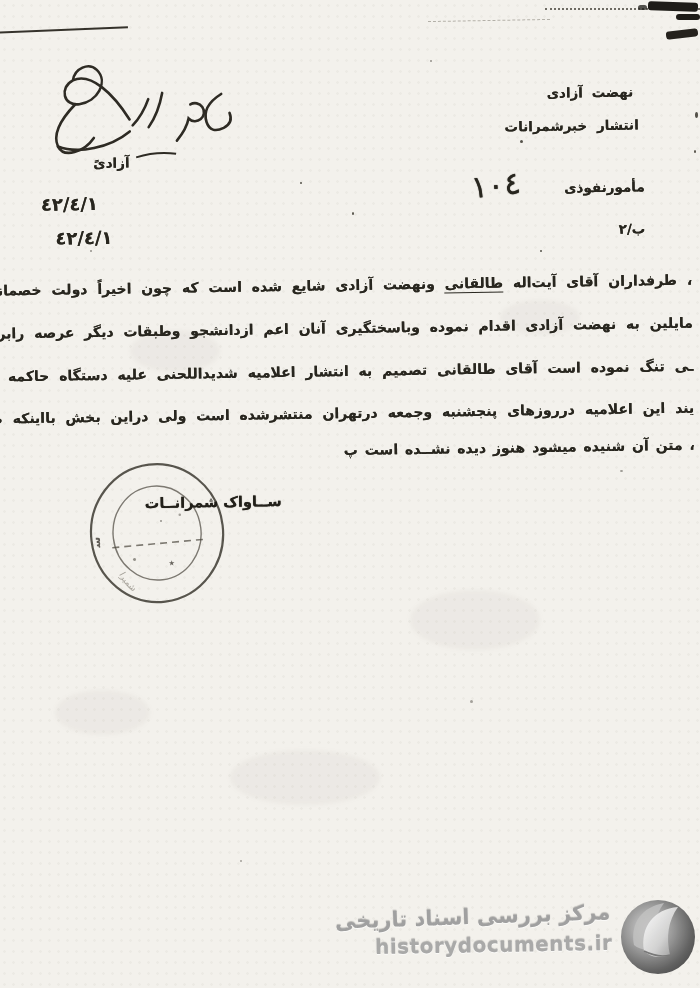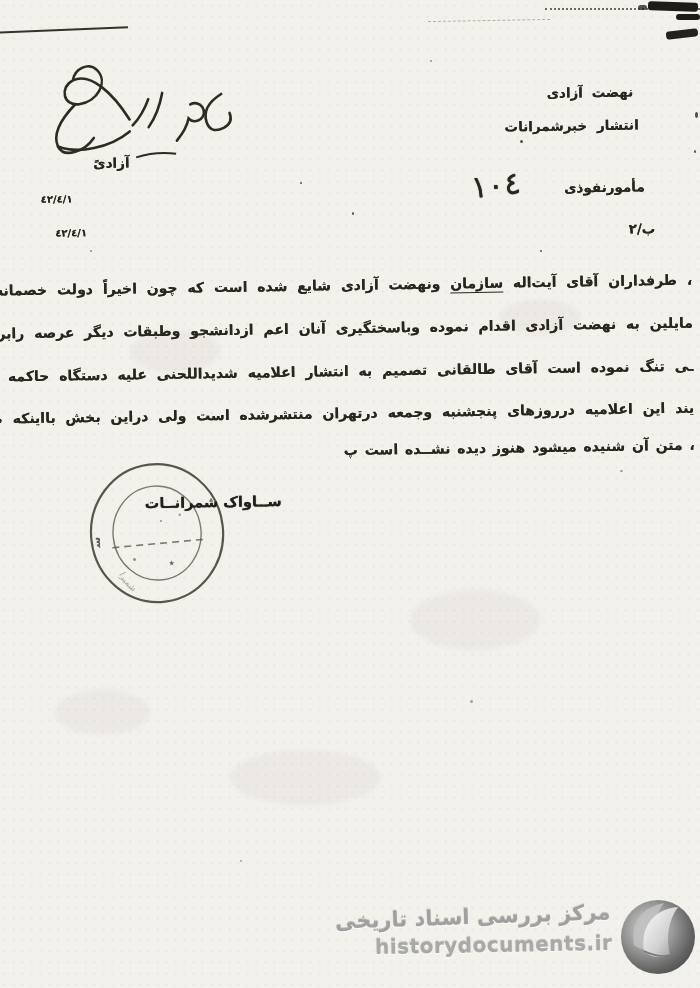--- a/index.html
+++ b/index.html
@@ -18,21 +18,21 @@
   .speck{position:absolute;background:#55524a;border-radius:50%;}
   .tilt{position:absolute;inset:0;transform:rotate(-0.9deg);transform-origin:350px 400px;}
   .typed{
     position:absolute;direction:rtl;color:#28261f;font-weight:700;
     text-shadow:0 0 .6px rgba(45,42,32,.85);white-space:nowrap;
   }
   .doc-line{font-size:14px;right:6px;word-spacing:5px;letter-spacing:.2px;}
   .doc-line .u{border-bottom:1.5px solid #2a2821;padding-bottom:1px;}
   .doc-line[data-line="4"]{word-spacing:2px;}
   .hdr{font-size:13.5px;}
-  .date{font-size:10px;letter-spacing:2px;text-align:right;}
+  .date{font-size:18px;letter-spacing:2px;text-align:right;}
   .bignum{font-size:31px;font-weight:400;transform:rotate(-5deg);text-shadow:0 0 1px #2b2921;}
   
   .tl-line{position:absolute;left:-6px;top:29px;width:134px;border-top:2.5px solid #35322b;transform:rotate(-2.4deg);}
   .tr-dots1{position:absolute;left:545px;top:8px;width:155px;border-top:2px dotted #4d4a42;opacity:.8;}
   .tr-dots2{position:absolute;left:428px;top:20px;width:122px;border-top:1px dashed #8a867c;opacity:.6;transform:rotate(-1deg);}
   .blob{position:absolute;background:#1e1c18;border-radius:3px;}
   
   .stamp-wrap{position:absolute;left:80px;top:452px;width:150px;height:150px;}
   .stamp-overlay{
     position:absolute;left:110px;top:492px;width:170px;direction:rtl;
@@ -107,23 +107,23 @@
 
     <div class="typed hdr" style="right:62px;top:88px;word-spacing:4px;">نهضت آزادی</div>
     <div class="typed hdr" style="right:57px;top:121px;word-spacing:5px;letter-spacing:.8px;">انتشار خبرشمرانات</div>
 
     <div class="typed hdr" style="left:97px;top:151px;">آزادیً</div>
     <div class="typed date" style="left:44px;top:189px;">٤٢/٤/١</div>
     <div class="typed date" style="left:58px;top:223px;">٤٢/٤/١</div>
 
     <div class="typed hdr" style="right:52px;top:183px;letter-spacing:.5px;">مأمورنفوذی</div>
     <div class="typed bignum" style="right:176px;top:169px;">١٠٤</div>
-    <div class="typed hdr" style="right:42px;top:225px;text-align:center;">ب/٢</div>
+    <div class="typed hdr" style="right:52px;top:225px;text-align:center;">ب/٢</div>
 
-    <div class="typed doc-line" data-line="0" style="top:277px;"><span>، طرفداران آقای آیت‌اله </span><span class="u">سازمان</span><span> ونهضت آزادی شایع شده است که چون اخیراً دولت خصمانه بکوبیدن اعضاء</span></div>
+    <div class="typed doc-line" data-line="0" style="top:277px;"><span>، طرفداران آقای آیت‌اله </span><span class="u">طالقانی</span><span> ونهضت آزادی شایع شده است که چون اخیراً دولت خصمانه بکوبیدن اعضاء</span></div>
     <div class="typed doc-line" data-line="1" style="top:320px;"><span>مایلین به نهضت آزادی اقدام نموده وباسختگیری آنان اعم ازدانشجو وطبقات دیگر عرصه رابرای فعالیت نهضت ـ</span></div>
     <div class="typed doc-line" data-line="2" style="top:363px;"><span>ـی تنگ نموده است آقای طالقانی تصمیم به انتشار اعلامیه شدیداللحنی علیه دستگاه حاکمه گرفته وبطوریکــه</span></div>
     <div class="typed doc-line" data-line="3" style="top:405px;"><span>یند این اعلامیه درروزهای پنجشنبه وجمعه درتهران منتشرشده است ولی دراین بخش بااینکه صحبت زیــادر</span></div>
     <div class="typed doc-line" data-line="4" style="top:442px;"><span>، متن آن شنیده میشود هنوز دیده نشــده است پ</span></div>
 
     <div class="stamp-wrap">
       <svg width="150" height="150" viewBox="0 0 150 150">
         <defs>
           <path id="arcTop" d="M 18 88 A 58 60 0 0 1 134 80"></path>
           <path id="arcBot" d="M 36 118 A 44 46 0 0 0 118 112"></path>

